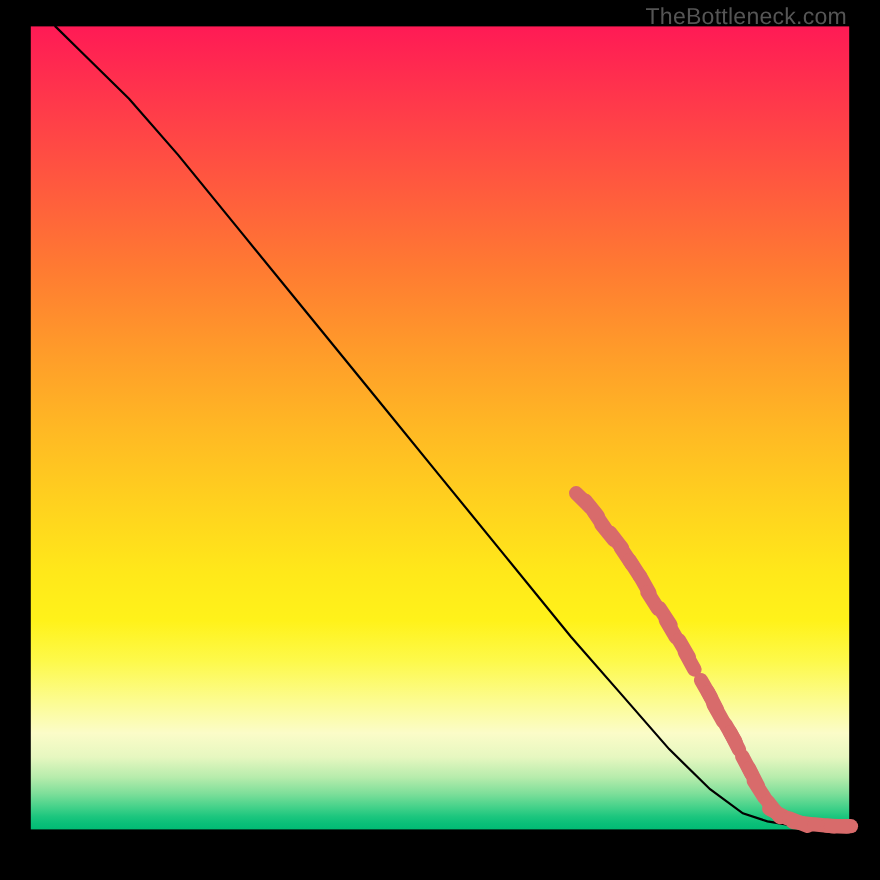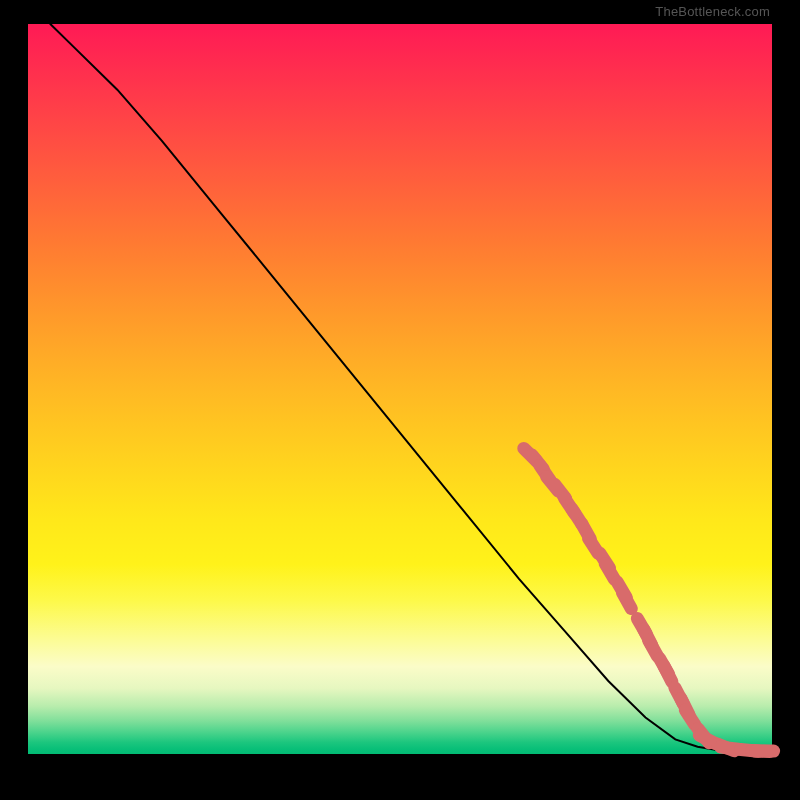--- a/index.html
+++ b/index.html
@@ -44,21 +44,21 @@
       #1cc67e 98.4%,
       #09bf78 99.3%,
       #02bb74 100%
     );
   }
   .attribution {
     position: absolute;
     top: 4px;
     right: 30px;
     color: #555;
-    font-size: 13px;
+    font-size: 21px;
     letter-spacing: 0.2px;
   }
   svg.curve {
     position: absolute;
     left: 0;
     top: 0;
   }
 </style>
 </head>
 <body>

